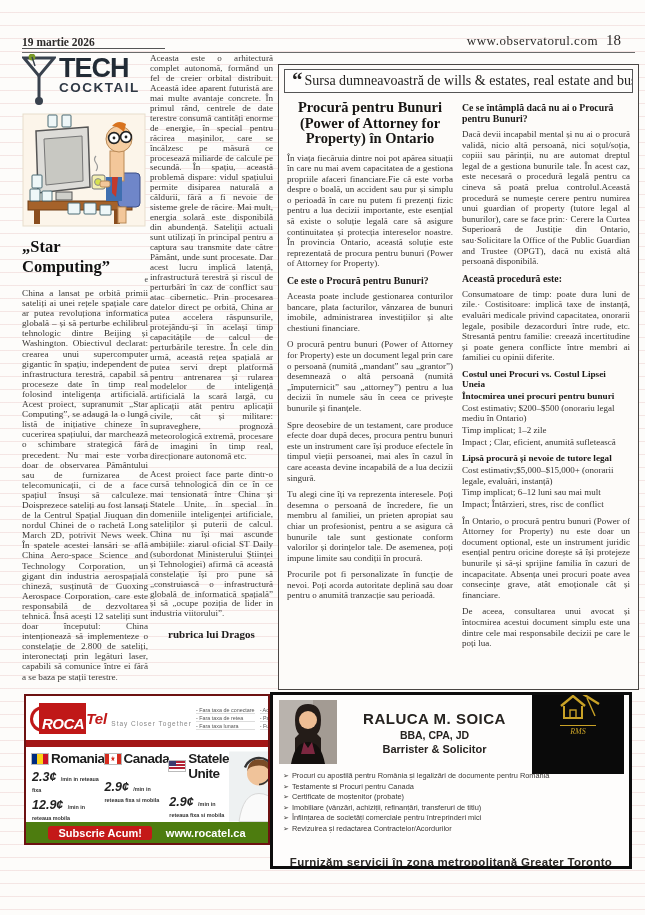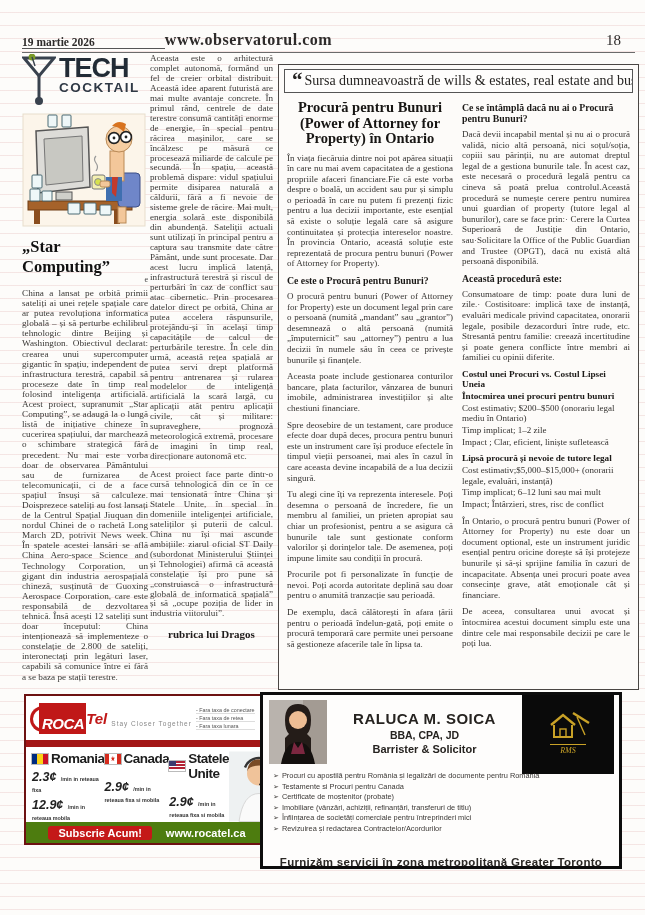--- a/index.html
+++ b/index.html
@@ -8,21 +8,21 @@
     position:relative; width:645px; height:915px; margin:0 auto;
     background:
       repeating-linear-gradient(to bottom, rgba(0,0,0,0) 0 12px, rgba(214,150,150,.22) 12px 13px),
       #fdfcfa;
     font-family:"Liberation Serif", serif; color:#2e2c2b; overflow:hidden;
   }
   
   .hdr { position:absolute; left:22px; right:10px; top:33px; height:20px;
          display:flex; align-items:flex-end; border-bottom:1.5px solid #6b6b6b; padding-bottom:3px; }
   .hdr-date { font-weight:bold; font-size:11.5px; border-bottom:1px solid #555; padding-right:70px; }
-  .hdr-site { flex:1; text-align:left; font-weight:bold; font-size:16px; letter-spacing:.5px; }
+  .hdr-site { flex:1; text-align:right; font-weight:normal; font-size:13px; letter-spacing:.5px; }
   .hdr-page { font-size:15px; padding-left:8px; padding-right:14px; }
   
   .col1 { position:absolute; left:22px; top:54px; width:126px; height:636px; overflow:hidden; }
   .tc-logo { display:flex; align-items:flex-start; gap:3px; height:56px; }
   .tc-glass { flex:0 0 34px; }
   .tc-words { padding-top:2px; }
   .tc-top { font-family:"Liberation Sans",sans-serif; font-weight:bold; font-size:27px; line-height:24px; letter-spacing:-1px; color:#222b35; }
   .tc-bot { font-family:"Liberation Sans",sans-serif; font-weight:bold; font-size:13.5px; letter-spacing:1.5px; color:#303a46; }
   .cartoon { width:124px; height:114px; margin-top:3px; }
   .star-head { margin-top:6px; font-size:16.5px; font-weight:bold; color:#111; }
@@ -74,29 +74,29 @@
   .flag-us { background:repeating-linear-gradient(to bottom,#b22234 0 1.6px,#fff 1.6px 3.2px); }
   .flag-us::after { content:""; position:absolute; left:0; top:0; width:7px; height:5px; background:#3c3b6e; }
   .rt-rate { margin-top:6px; line-height:8px; }
   .rt-price { font-weight:bold; font-size:12.5px; font-style:italic; color:#222; }
   .rt-desc { font-size:5.4px; font-weight:bold; color:#333; }
   .rt-photo { flex:0 0 54px; }
   .rt-cta { height:21px; background:#4d7c0f; display:flex; align-items:center; justify-content:center; gap:14px; }
   .rt-cta .btn { background:#c41818; color:#fff; font-weight:bold; font-size:11px; padding:1px 10px; border-radius:3px; }
   .rt-cta .url { color:#fff; font-weight:bold; font-size:11px; }
   
-  .rad { position:absolute; left:260px; top:692px; width:362px; height:177px;
+  .rad { position:absolute; left:270px; top:692px; width:362px; height:177px;
          border:3px solid #0d0d0d; background:#fefdfc; font-family:"Liberation Sans",sans-serif; overflow:hidden; }
   .rad-top { display:flex; align-items:center; gap:6px; padding:4px 5px 2px 6px; height:72px; }
   .rad-photo { flex:0 0 58px; height:64px; }
   .rad-id { flex:1; text-align:center; }
   .rad-name { font-weight:bold; font-size:15px; color:#262320; letter-spacing:.5px; }
   .rad-creds { font-weight:bold; font-size:10.5px; color:#262320; margin-top:2px; }
   .rad-role { font-weight:bold; font-size:11px; color:#262320; margin-top:2px; }
-  .rad-logo { flex:0 0 92px; height:84px; background:#0a0a0a; display:flex; flex-direction:column; align-items:center; justify-content:center; }
+  .rad-logo { flex:0 0 92px; height:84px; background:#0a0a0a; display:flex; flex-direction:column; align-items:center; justify-content:flex-start; }
   .rad-logo-text { color:#c9a227; font-style:italic; font-family:"Liberation Serif",serif; font-size:8px; border-top:1px solid #c9a227; padding:1px 10px 0 10px; margin-top:1px; }
   .rad-bullets { padding:4px 8px 0 10px; }
   .rad-bullets div { font-size:7.4px; color:#3a3734; line-height:10.5px; white-space:nowrap; overflow:hidden; }
   .rad-bullets .g { color:#3a3734; padding-right:3px; font-size:7px; }
   .rad-area { text-align:center; font-weight:bold; font-size:11.5px; color:#2b2825; margin-top:22px; letter-spacing:.3px; }
   .rad-contact { text-align:center; font-weight:bold; font-size:10px; color:#1d1b19; margin-top:10px; }
   .rad-contact .lnk { color:#1155cc; text-decoration:underline; cursor:pointer; }
   .rad-contact .sep { padding:0 5px; }
 </style>
 </head>
@@ -171,38 +171,37 @@
 
   <div class="law">
     <div class="law-banner">
       <span class="q">“</span><span>Sursa dumneavoastră de wills &amp; estates, real estate and business law</span>
     </div>
     <div class="law-cols">
       <div class="law-left">
         <div class="law-title">Procură pentru Bunuri (Power of Attorney for Property) în Ontario</div>
         <p>În viața fiecăruia dintre noi pot apărea situații în care nu mai avem capacitatea de a gestiona propriile afaceri financiare.Fie că este vorba despre o boală, un accident sau pur și simplu o perioadă în care nu putem fi prezenți fizic pentru a lua  decizii importante, este esențial să existe o soluție legală care să asigure continuitatea și protecția intereselor noastre. În provincia Ontario, această soluție este reprezentată de procura pentru bunuri (Power of Attorney for Property).</p>
         <h3>Ce este o Procură pentru Bunuri?</h3>
+        <p>Aceasta poate include gestionarea conturilor bancare, plata facturilor, vânzarea de bunuri imobile, administrarea investițiilor și alte chestiuni financiare.</p>
         <p>O procură pentru bunuri (Power of Attorney for Property) este un document legal prin care o persoană (numită „mandant” sau „grantor”) desemnează o altă persoană (numită „împuternicit” sau „attorney”) pentru a lua decizii în numele său în ceea ce privește bunurile și finanțele.</p>
-        <p>Aceasta poate include gestionarea conturilor bancare, plata facturilor, vânzarea de bunuri imobile, administrarea investițiilor și alte chestiuni financiare.</p>
         <p>Spre deosebire de un testament, care produce efecte doar după deces, procura pentru bunuri este un instrument care își produce efectele în timpul vieții persoanei, mai ales în cazul în care aceasta devine incapabilă de a lua decizii singură.</p>
         <p>Tu alegi cine îți va reprezenta interesele. Poți desemna o persoană de încredere, fie un membru al familiei, un prieten apropiat sau chiar un profesionist, pentru a se asigura că bunurile tale sunt gestionate conform valorilor și dorințelor tale. De asemenea, poți impune limite sau condiții în procură.</p>
         <p>Procurile pot fi personalizate în funcție de nevoi. Poți acorda autoritate deplină sau doar pentru o anumită tranzacție sau perioadă.</p>
-        <p>De exemplu, dacă călătorești în afara țării pentru o perioadă îndelun-gată, poți emite  o procură temporară care permite unei persoane să gestioneze afacerile tale în lipsa ta.</p>
       </div>
       <div class="law-right">
         <h3>Ce se întâmplă dacă nu ai o Procură pentru Bunuri?</h3>
         <p>Dacă devii incapabil mental și nu ai o procură validă, nicio altă persoană, nici soțul/soția, copiii sau părinții, nu are automat dreptul legal de a gestiona bunurile tale. În acest caz, este necesară o procedură legală pentru ca cineva să poată prelua controlul.Această procedură se numește cerere pentru numirea unui guardian of property (tutore legal al bunurilor), care se face prin:· Cerere la Curtea Superioară de Justiție din Ontario, sau·Solicitare la Office of the Public Guardian and Trustee (OPGT), dacă nu există altă persoană disponibilă.</p>
         <h3>Această procedură este:</h3>
         <p>Consumatoare de timp: poate dura luni de zile.· Costisitoare: implică taxe de instanță, evaluări medicale privind capacitatea, onorarii legale, posibile dezacorduri între rude, etc.  Stresantă pentru familie: creează incertitudine și poate genera conflicte între membri ai familiei cu opinii diferite.</p>
         <h4>Costul unei Procuri vs. Costul Lipsei Uneia</h4>
         <h4>Întocmirea unei procuri pentru bunuri</h4>
         <div class="lines">
           <p>Cost estimativ; $200–$500 (onorariu legal mediu în Ontario)</p>
           <p>Timp implicat;  1–2 zile</p>
-          <p>Impact ; Clar, eficient, liniște sufletească</p>
+          <p>Impact ; Clar, eficient, anumită sufletească</p>
         </div>
         <h4>Lipsă procură și nevoie de tutore legal</h4>
         <div class="lines">
           <p>Cost estimativ;$5,000–$15,000+ (onorarii legale, evaluări, instanță)</p>
           <p>Timp implicat; 6–12 luni sau mai mult</p>
           <p>Impact; Întârzieri, stres, risc de conflict</p>
         </div>
         <p>În Ontario, o procură pentru bunuri (Power of Attorney for Property) nu este doar un document optional, este un instrument juridic esențial pentru oricine dorește să își protejeze bunurile și să-și sprijine familia în cazuri de incapacitate. Absența unei procuri poate avea consecințe grave, atât emoționale cât și financiare.</p>
         <p>De aceea, consultarea unui avocat și întocmirea acestui document simplu este una dintre cele mai responsabile decizii pe care le poți lua.</p>
       </div>

